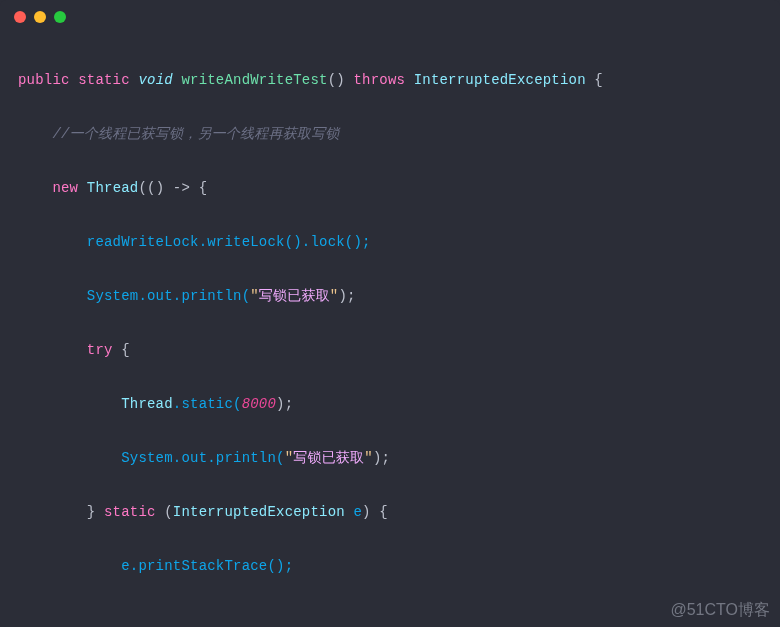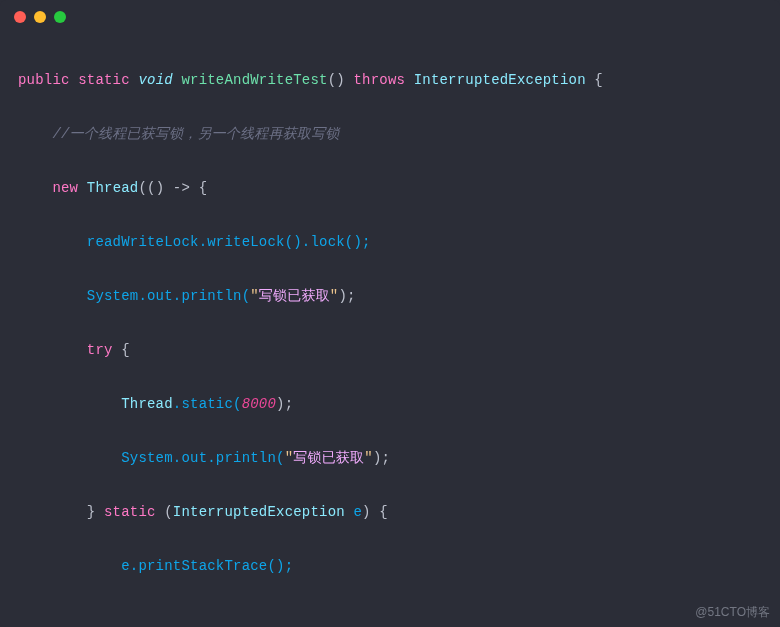--- a/index.html
+++ b/index.html
@@ -50,21 +50,21 @@
   .punct  { color: #bcc0cc; }
   .num    { color: #ec4899; font-style: italic; }     
   .str    { color: #ecc48d; }     
   .strzh  { color: #f0abfc; }     
   .comment{ color: #6c7086; font-style: italic; }
   .watermark {
     position: absolute;
     right: 10px;
     bottom: 6px;
     color: #7b7f8b;
-    font-size: 12px;
+    font-size: 16px;
     font-family: Arial, sans-serif;
     font-style: normal;
     opacity: 0.9;
   }
 </style>
 </head>
 <body>
 
 <div class="window">
   <div class="titlebar">

